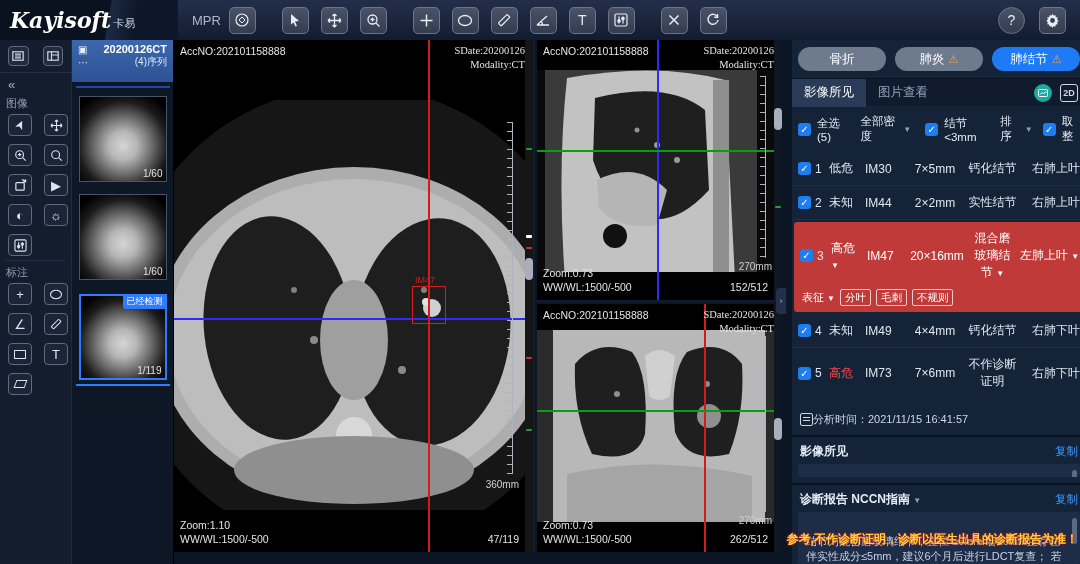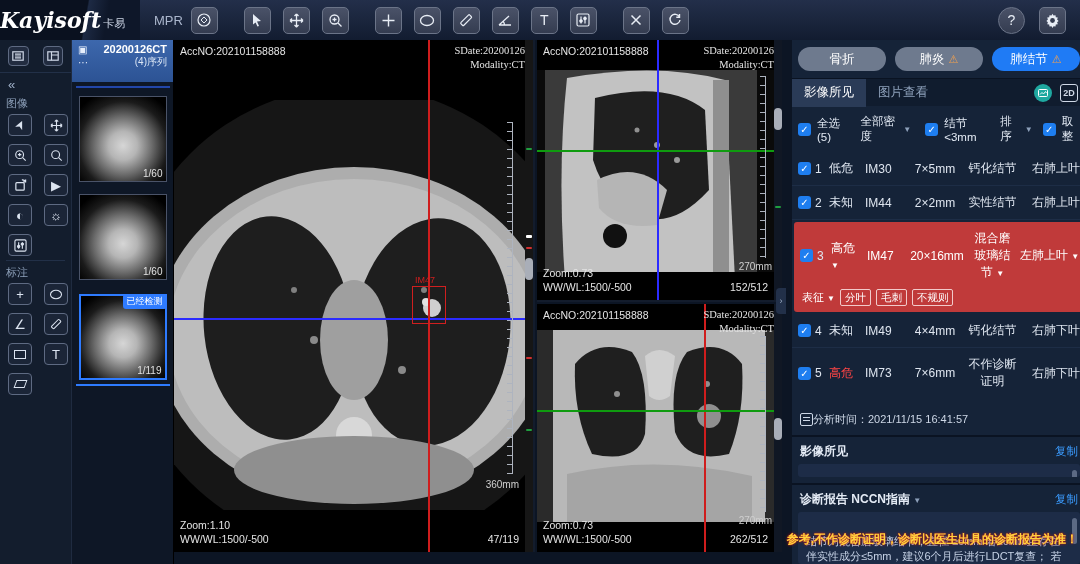--- a/index.html
+++ b/index.html
@@ -5,21 +5,21 @@
   * { margin:0; padding:0; box-sizing:border-box; }
   html,body { background:#05080f; }
   #app {
     position:relative; width:1080px; height:564px; overflow:hidden;
     background:#0c1524; font-family:"Liberation Sans", sans-serif; color:#dfe6f0;
     font-size:12px;
   }
   
   .topbar{position:absolute;left:0;top:0;width:1080px;height:40px;
     background:linear-gradient(180deg,#232f4a 0%,#121c30 100%);display:flex;align-items:center;}
-  .logo{width:140px;height:40px;display:flex;align-items:center;
+  .logo{width:178px;height:40px;display:flex;align-items:center;padding-left:10px;
     background:linear-gradient(100deg,#0a111f 60%,#1d2a44 61%,#0e1729 75%);}
   .logo-main{font-family:"DejaVu Serif", serif;font-weight:bold;font-style:italic;font-size:22px;color:#fff;letter-spacing:0;}
   .logo-cn{font-size:11px;color:#cdd6e6;margin-left:2px;margin-top:6px;}
   .mpr-label{color:#aab6cc;font-size:13px;margin-left:14px;margin-right:8px;}
   .tbtn{width:27px;height:27px;border:1px solid #6b7488;border-radius:5px;background:linear-gradient(180deg,#4a5268,#343c50);
     color:#e8edf5;display:flex;align-items:center;justify-content:center;font-size:14px;margin-right:12px;cursor:pointer;}
   .tbtn svg{display:block;}
   .tb-gap{width:14px;}
   .tb-right{margin-left:auto;display:flex;align-items:center;padding-right:14px;}
   .tb-right .tbtn{margin-right:0;margin-left:14px;}

